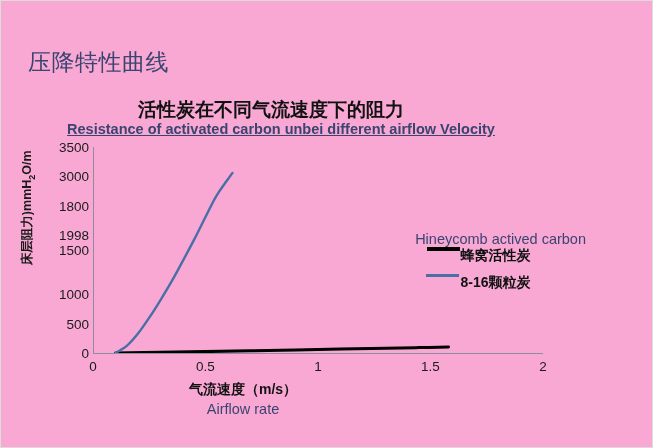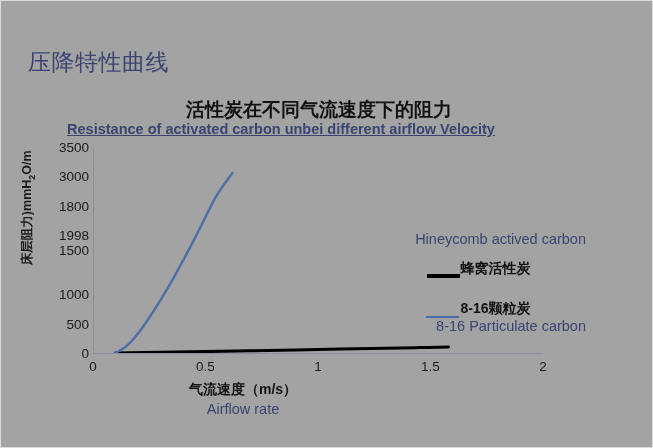--- a/index.html
+++ b/index.html
@@ -4,21 +4,21 @@
 <style>
   html, body {
     margin: 0;
     padding: 0;
     background: #ffffff;
   }
   #page {
     position: relative;
     width: 653px;
     height: 448px;
-    background: #a3a3a3;
+    background: #f9a8d4;
     border: 1px solid #dcdcdc;
     box-sizing: border-box;
     overflow: hidden;
     font-family: "Liberation Sans", sans-serif;
   }
 
   
   #slide-title {
     position: absolute;
     left: 27px;
@@ -34,21 +34,20 @@
   #chart-title-cn {
     position: absolute;
     left: 0;
     top: 96px;
     width: 540px;
     text-align: center;
     font-size: 19px;
     font-weight: bold;
     color: #111111;
     white-space: nowrap;
-    padding-left: 48px;
   }
   #chart-title-en {
     position: absolute;
     left: 0;
     top: 120px;
     width: 560px;
     text-align: center;
     font-size: 14.5px;
     font-weight: bold;
     color: #3b4471;
@@ -162,25 +161,24 @@
     width: 215px;
   }
   .legend-caption {
     font-size: 14.5px;
     color: #3b4471;
     white-space: nowrap;
     text-align: right;
   }
   .legend-row {
     display: flex;
-    align-items: flex-end;
+    align-items: flex-start;
     justify-content: center;
     gap: 1px;
     white-space: nowrap;
-    margin-top: 13px;
   }
   .legend-swatch {
     display: inline-block;
     width: 33px;
     height: 3px;
     flex: 0 0 auto;
   }
   .legend-swatch.black { background: #000000; height: 4px; }
   .legend-swatch.blue  { background: #4a6fa8; height: 2.5px; }
   .legend-text {
@@ -234,16 +232,15 @@
     <div class="legend-caption">Hineycomb actived carbon</div>
     <div class="legend-row">
       <span class="legend-swatch black"></span>
       <span class="legend-text">蜂窝活性炭</span>
     </div>
     <div class="legend-gap"></div>
     <div class="legend-row">
       <span class="legend-swatch blue"></span>
       <span class="legend-text">8-16颗粒炭</span>
     </div>
-    <div class="legend-caption">8-16 Particulate carbon</div>
   </div>
 
 </div>
 
 </body></html>

